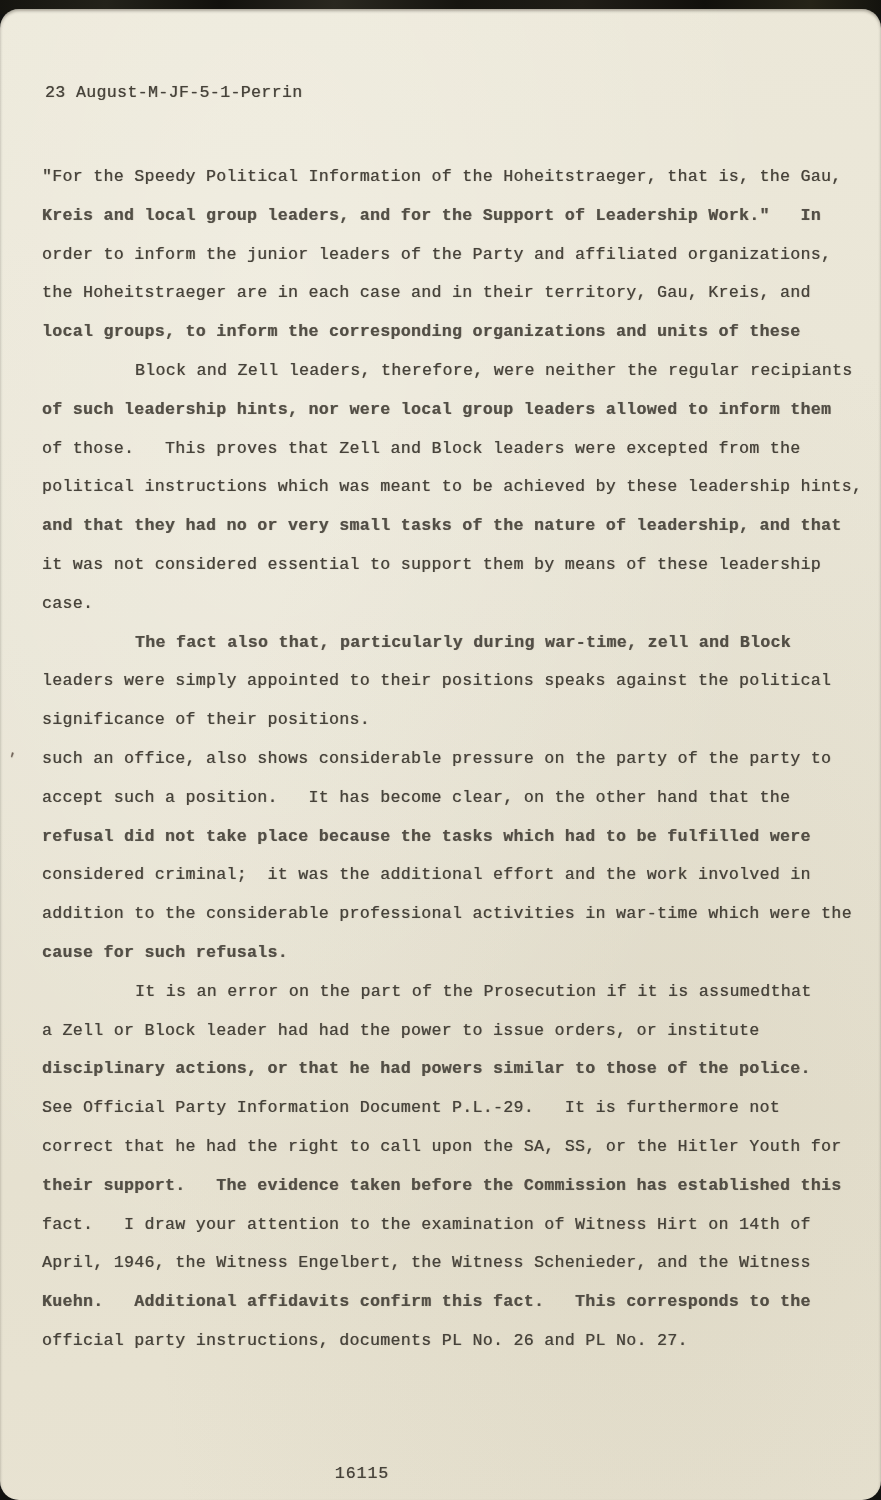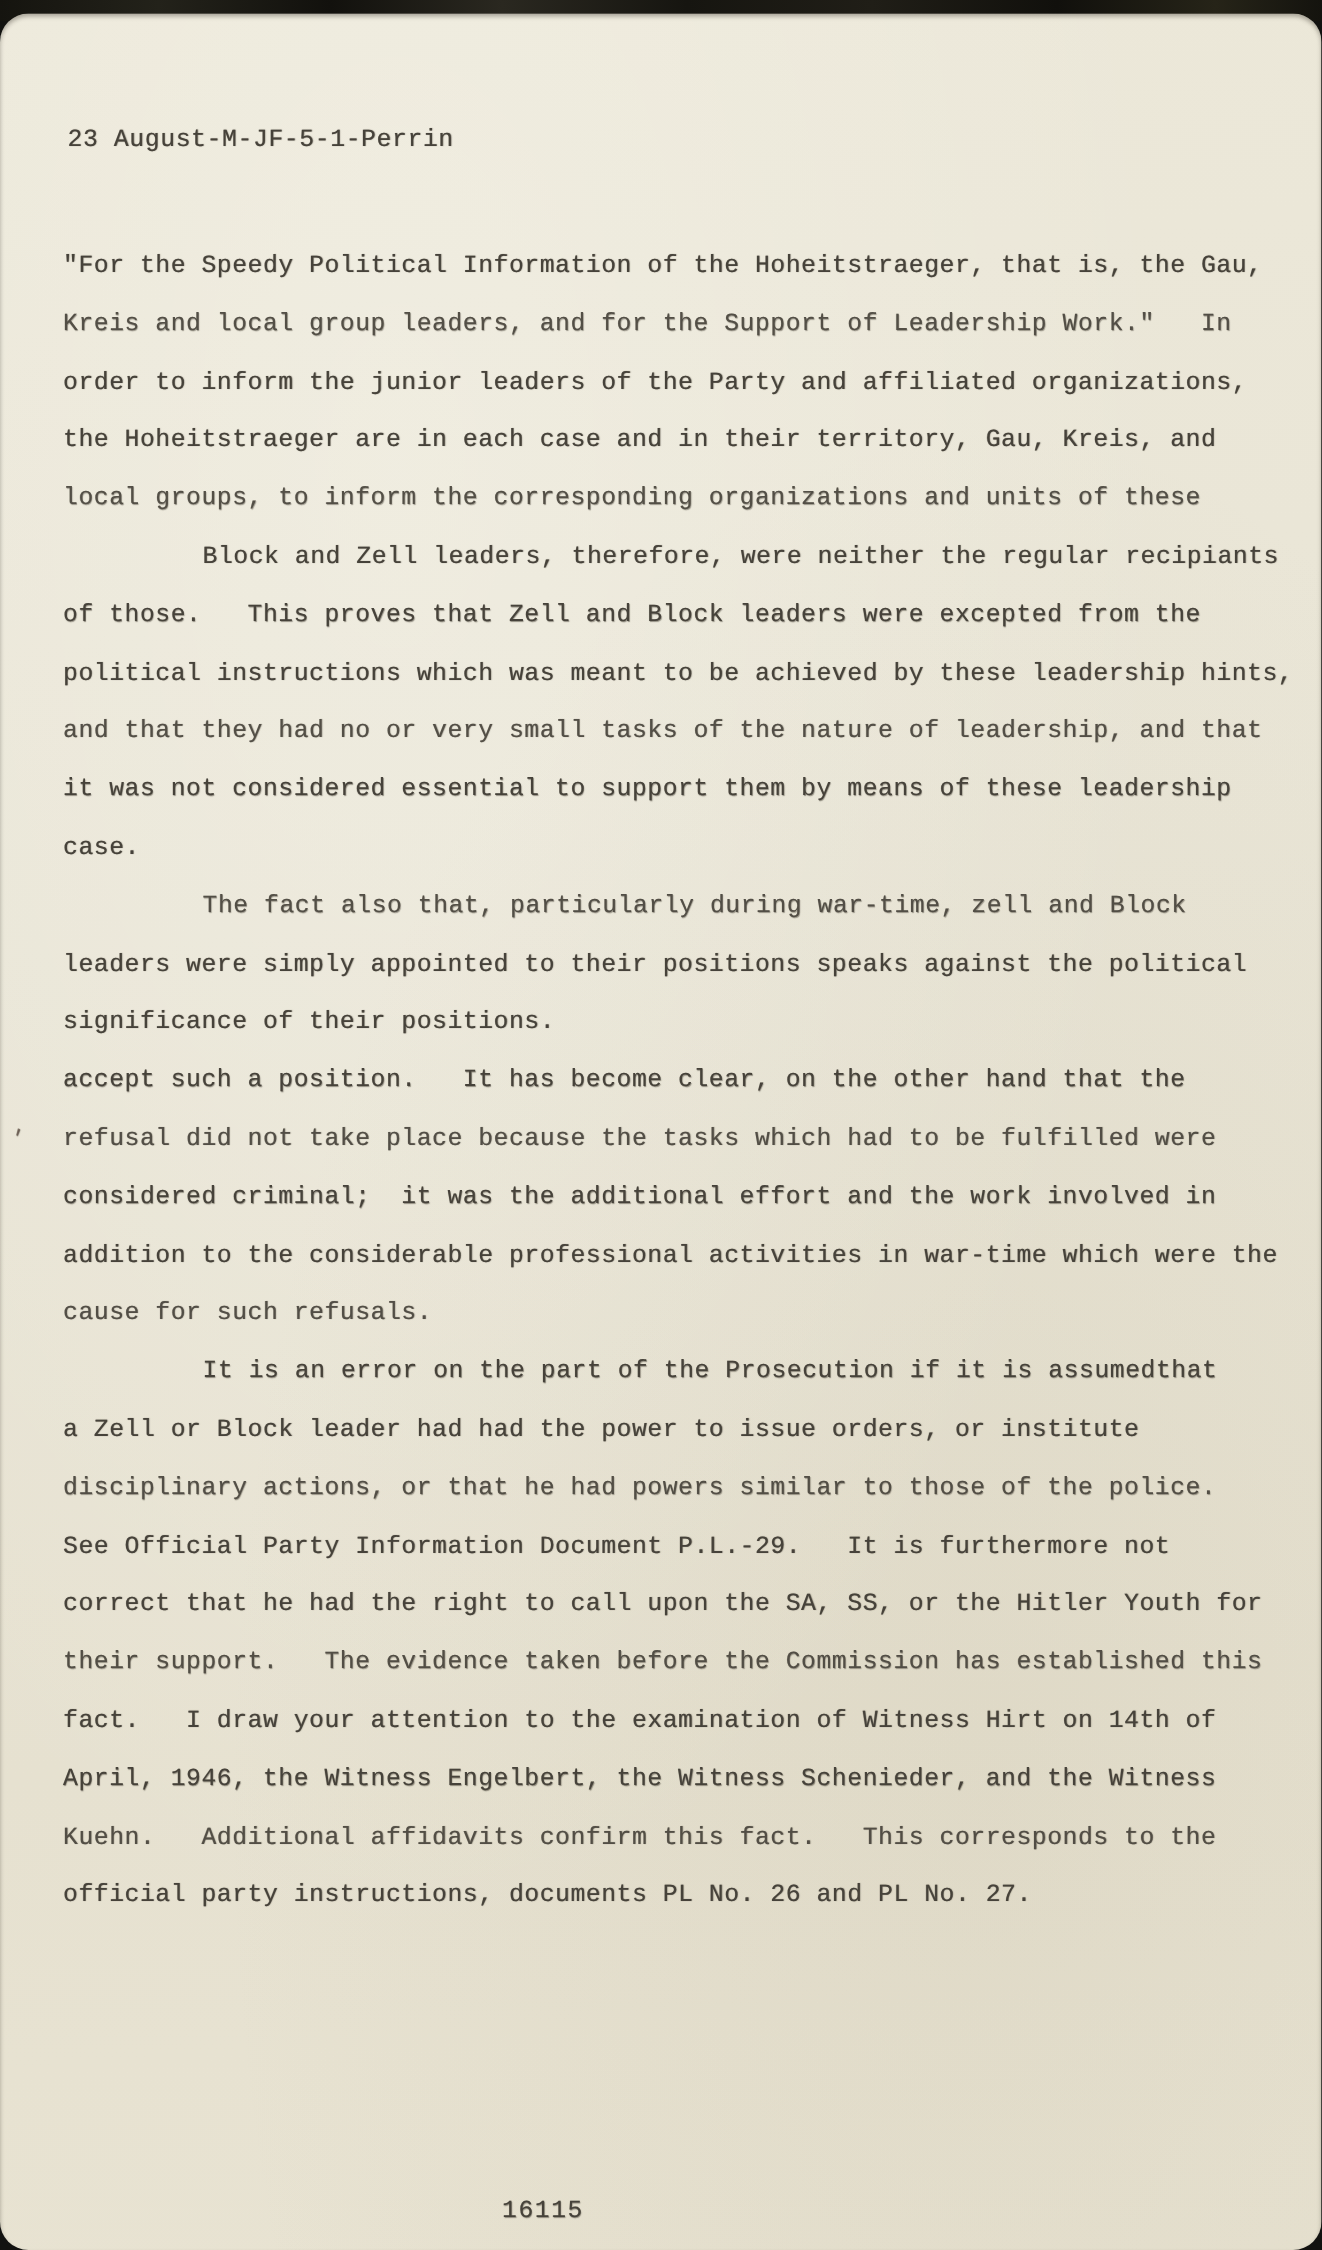--- a/index.html
+++ b/index.html
@@ -62,45 +62,47 @@
     font-size: 16.5px;
     letter-spacing: 1px;
   }
   .stray-mark {
     position: absolute;
     left: 6px; top: 742px;
     font-size: 15px;
     color: rgba(90,70,60,0.55);
     transform: rotate(18deg);
   }
-  .faded { opacity: 0.92; }
+  .faded { opacity: 0.92; font-weight: bold; }
 </style>
 </head>
 <body>
 
 <div class="scan-edge"></div>
 
 <div class="paper">
   <div class="typed header-line">23 August-M-JF-5-1-Perrin</div>
 
   <div class="doc-lines" id="doc-lines">
       <div class="typed line">"For the Speedy Political Information of the Hoheitstraeger, that is, the Gau,</div>
       <div class="typed line faded">Kreis and local group leaders, and for the Support of Leadership Work."   In</div>
       <div class="typed line">order to inform the junior leaders of the Party and affiliated organizations,</div>
       <div class="typed line">the Hoheitstraeger are in each case and in their territory, Gau, Kreis, and</div>
       <div class="typed line faded">local groups, to inform the corresponding organizations and units of these</div>
       <div class="typed line indent">Block and Zell leaders, therefore, were neither the regular recipiants</div>
+      <div class="typed line faded">of such leadership hints, nor were local group leaders allowed to inform them</div>
       <div class="typed line">of those.   This proves that Zell and Block leaders were excepted from the</div>
       <div class="typed line">political instructions which was meant to be achieved by these leadership hints,</div>
       <div class="typed line faded">and that they had no or very small tasks of the nature of leadership, and that</div>
       <div class="typed line">it was not considered essential to support them by means of these leadership</div>
       <div class="typed line">case.</div>
       <div class="typed line indent faded">The fact also that, particularly during war-time, zell and Block</div>
       <div class="typed line">leaders were simply appointed to their positions speaks against the political</div>
       <div class="typed line">significance of their positions.</div>
+      <div class="typed line">such an office, also shows considerable pressure on the party of the party to</div>
       <div class="typed line">accept such a position.   It has become clear, on the other hand that the</div>
       <div class="typed line faded">refusal did not take place because the tasks which had to be fulfilled were</div>
       <div class="typed line">considered criminal;  it was the additional effort and the work involved in</div>
       <div class="typed line">addition to the considerable professional activities in war-time which were the</div>
       <div class="typed line faded">cause for such refusals.</div>
       <div class="typed line indent">It is an error on the part of the Prosecution if it is assumedthat</div>
       <div class="typed line">a Zell or Block leader had had the power to issue orders, or institute</div>
       <div class="typed line faded">disciplinary actions, or that he had powers similar to those of the police.</div>
       <div class="typed line">See Official Party Information Document P.L.-29.   It is furthermore not</div>
       <div class="typed line">correct that he had the right to call upon the SA, SS, or the Hitler Youth for</div>

